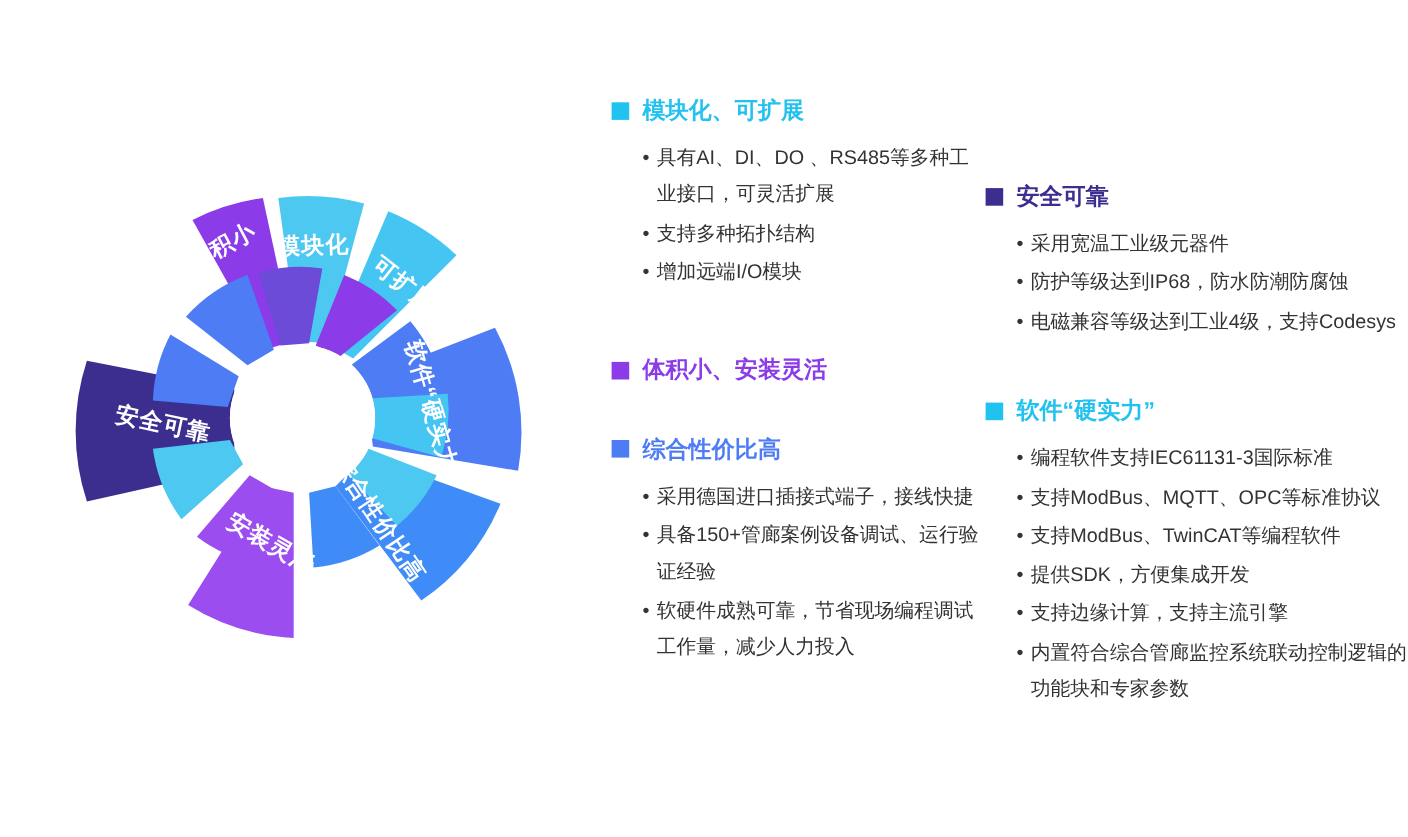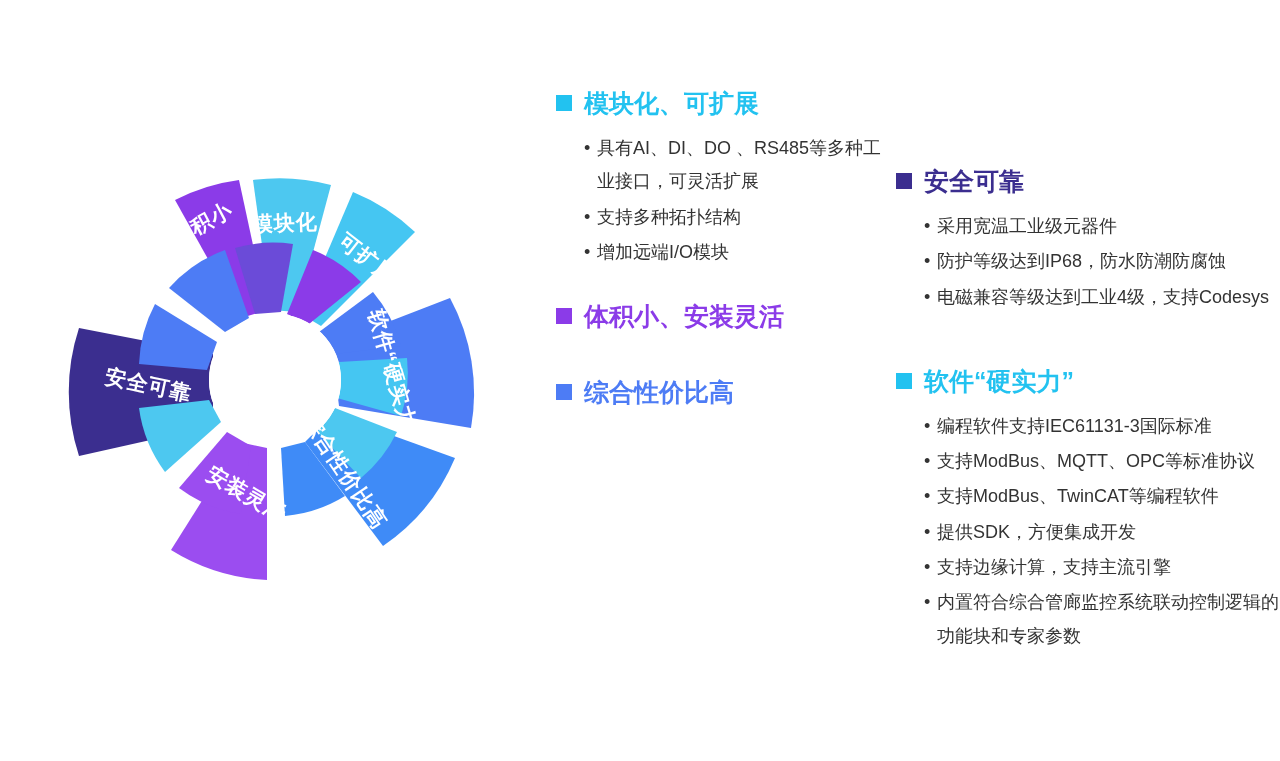--- a/index.html
+++ b/index.html
@@ -60,21 +60,21 @@
     gap: 12px;
     margin-bottom: 14px;
   }
   .sq {
     width: 16px;
     height: 16px;
     flex: 0 0 16px;
     display: block;
   }
   .section-title {
-    font-size: 25px;
+    font-size: 21px;
     font-weight: bold;
     line-height: 1.2;
     white-space: nowrap;
   }
 
   .bullets {
     list-style: none;
     margin: 0;
     padding: 0 0 0 28px;
   }
@@ -177,32 +177,37 @@
         <span class="sq" style="background:#22C2F0;"></span>
         <span class="section-title" style="color:#22C2F0;">模块化、可扩展</span>
       </div>
       <ul class="bullets">
         <li>具有AI、DI、DO 、RS485等多种工业接口，可灵活扩展</li>
         <li>支持多种拓扑结构</li>
         <li>增加远端I/O模块</li>
       </ul>
     </div>
 
-    <div class="section" style="margin-top:32px;">
+    <div class="section" style="margin-top:60px;">
       <div class="section-head">
         <span class="sq" style="background:#8B3BE8;"></span>
         <span class="section-title" style="color:#8B3BE8;">体积小、安装灵活</span>
       </div>
     </div>
 
     <div class="section" style="margin-top:46px;">
       <div class="section-head">
         <span class="sq" style="background:#4D7CF5;"></span>
         <span class="section-title" style="color:#4D7CF5;">综合性价比高</span>
       </div>
+      <ul class="bullets">
+        <li>采用德国进口插接式端子，接线快捷</li>
+        <li>具备150+管廊案例设备调试、运行验证经验</li>
+        <li>软硬件成熟可靠，节省现场编程调试工作量，减少人力投入</li>
+      </ul>
     </div>
   </div>
 
   <div class="column" id="col-right">
 
     <div class="section" style="margin-top:166px;">
       <div class="section-head">
         <span class="sq" style="background:#3B2E8F;"></span>
         <span class="section-title" style="color:#3B2E8F;">安全可靠</span>
       </div>

